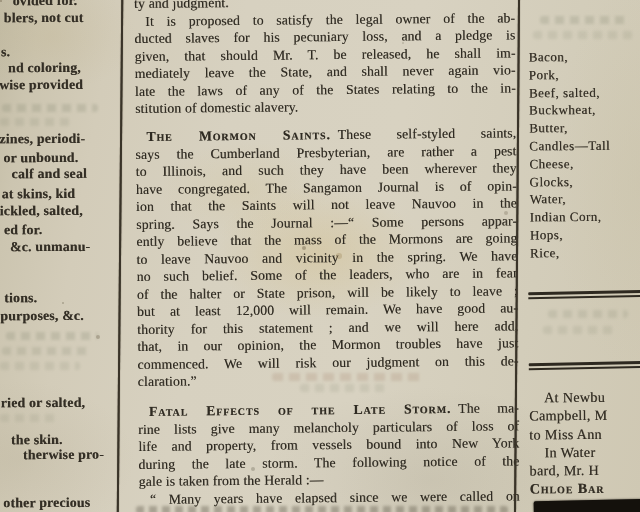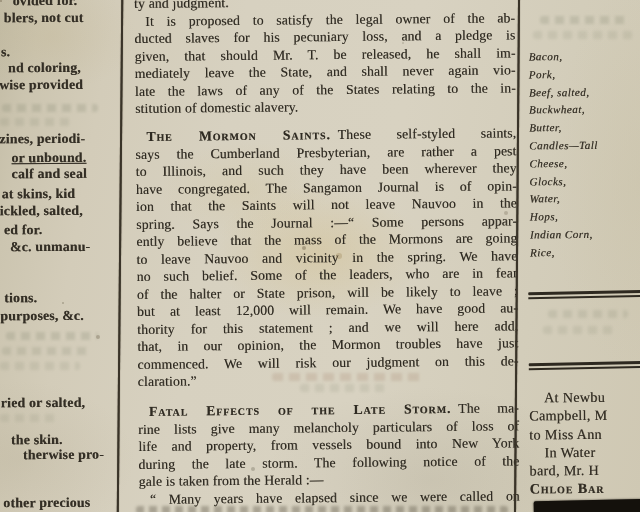--- a/index.html
+++ b/index.html
@@ -32,22 +32,22 @@
   
   #leftcol{left:0;top:0;width:118px;height:512px;transform:rotate(-0.3deg);}
   #leftcol .frag{
     position:absolute;font-size:13.8px;letter-spacing:.2px;
     text-shadow:.3px 0 0 rgba(45,38,26,.6);font-weight:bold;color:#332e25;
   }
   
   #rightcol{left:528px;top:0;width:120px;height:512px;transform:rotate(-0.4deg);}
   #market{position:absolute;left:2px;top:48px;}
   #market .item{
-    font-size:11px;line-height:17.8px;letter-spacing:.5px;
-    text-shadow:.35px 0 0 rgba(45,38,26,.6);color:#322d24;font-style:italic;
+    font-size:13px;line-height:17.8px;letter-spacing:.5px;
+    text-shadow:.35px 0 0 rgba(45,38,26,.6);color:#322d24;
   }
   #notices{position:absolute;left:0;top:388px;width:120px;}
   #notices .nline{
     font-size:14.2px;line-height:18.3px;letter-spacing:.3px;
     text-shadow:.3px 0 0 rgba(45,38,26,.55);color:#322d24;
   }
   #notices .ind{padding-left:15px;}
   
   .vrule{position:absolute;top:-6px;height:530px;width:2.4px;background:#393328;
     box-shadow:0 0 1px rgba(50,44,30,.8);}
@@ -77,21 +77,21 @@
 
 <div id="paper">
 
   <div id="leftcol" class="col">
       <div class="frag" style="top: -7px; left: 14px;">ovided for.</div>
       <div class="frag" style="top: 10px; left: 5px;">blers, not cut</div>
       <div class="frag" style="top: 44px; left: 2px;">s.</div>
       <div class="frag" style="top: 60px; left: 9px;">nd coloring,</div>
       <div class="frag" style="top: 77px; left: 0px;">wise provided</div>
       <div class="frag" style="top: 131px; left: 0px;">zines, periodi-</div>
-      <div class="frag" style="top: 150px; left: 12px; text-decoration: underline;">or unbound.</div>
+      <div class="frag" style="top: 150px; left: 4px;">or unbound.</div>
       <div class="frag" style="top: 166px; left: 12px;">calf and seal</div>
       <div class="frag" style="top: 186px; left: 2px;">at skins, kid</div>
       <div class="frag" style="top: 203px; left: 0px;">ickled, salted,</div>
       <div class="frag" style="top: 222px; left: 4px;">ed for.</div>
       <div class="frag" style="top: 239px; left: 10px;">&amp;c. unmanu-</div>
       <div class="frag" style="top: 290px; left: 4px;">tions.</div>
       <div class="frag" style="top: 308px; left: 0px;">purposes, &amp;c.</div>
       <div class="frag" style="top: 395px; left: 0px;">ried or salted,</div>
       <div class="frag" style="top: 432px; left: 10px;">the skin.</div>
       <div class="frag" style="top: 447px; left: 0px; margin-left: 22px;">therwise pro-</div>
@@ -139,22 +139,22 @@
     <div id="market">
         <div class="item">Bacon,</div>
         <div class="item">Pork,</div>
         <div class="item">Beef, salted,</div>
         <div class="item">Buckwheat,</div>
         <div class="item">Butter,</div>
         <div class="item">Candles—Tall</div>
         <div class="item">Cheese,</div>
         <div class="item">Glocks,</div>
         <div class="item">Water,</div>
+        <div class="item">Indian Corn,</div>
         <div class="item">Hops,</div>
-        <div class="item">Indian Corn,</div>
         <div class="item">Rice,</div>
       </div>
     <div id="drule1" class="drule">
       <div class="a"></div>
         <div class="b"></div>
     </div>
     <div id="drule2" class="drule">
       <div class="a"></div>
         <div class="b"></div>
     </div>

